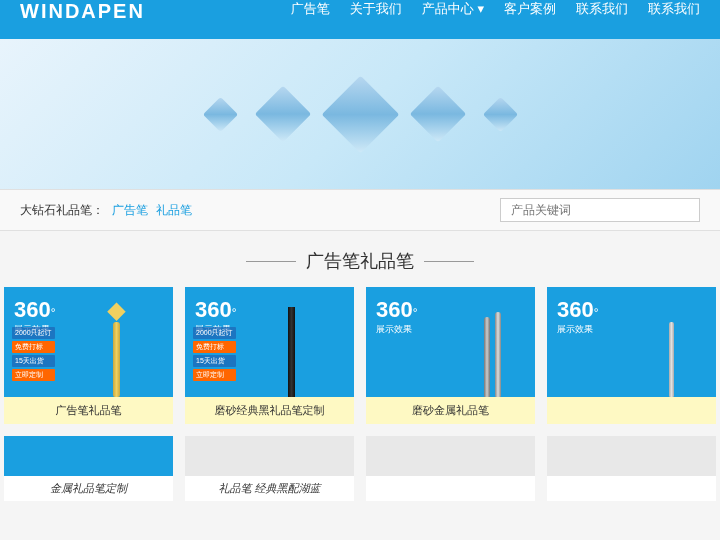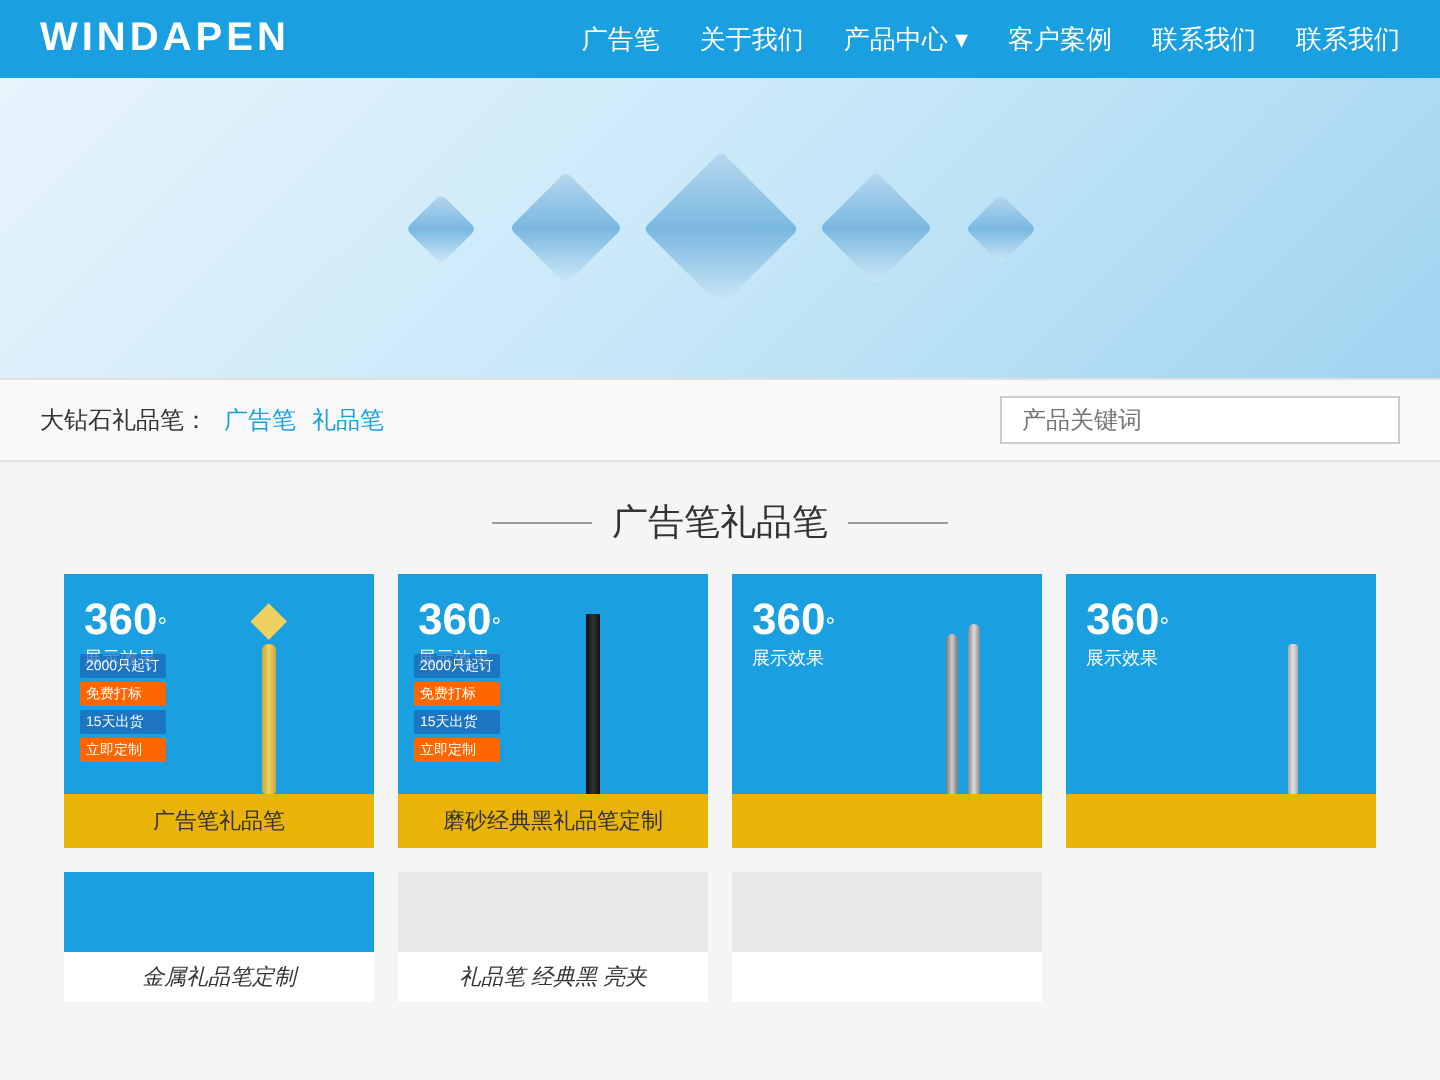--- a/index.html
+++ b/index.html
@@ -3,21 +3,20 @@
   <meta charset="utf-8">
   <style>
     * { margin: 0; padding: 0; box-sizing: border-box; }
     body { font-family: Arial, sans-serif; font-size: 12px; background: #f5f5f5; width: 720px; }
 
     
     .header {
       background: #1a9fe0;
       height: 39px;
       display: flex;
-      align-items: center;
       justify-content: space-between;
       padding: 0 20px;
     }
     .logo {
       color: white;
       font-size: 20px;
       font-weight: bold;
       letter-spacing: 2px;
     }
     .nav {
@@ -116,31 +115,31 @@
     .title-line {
       display: inline-block;
       width: 50px;
       height: 1px;
       background: #999;
       vertical-align: middle;
     }
 
     
     .products-section {
-      padding: 0 32px 20px;
+      padding: 0 4px 20px;
       background: #f5f5f5;
     }
     .products-grid {
       display: grid;
       grid-template-columns: repeat(4, 1fr);
       gap: 12px;
       margin-bottom: 12px;
     }
     .product-card {
-      background: #eab308;
+      background: #fef9c3;
       cursor: pointer;
       overflow: hidden;
     }
     .product-img {
       width: 100%;
       height: 110px;
       background: #1a9fe0;
       display: flex;
       align-items: center;
       justify-content: center;
@@ -322,20 +321,21 @@
             </div>
             <span style="color:white;font-size:9px;display:block;">展示效果</span>
           </div>
 
           <div style="position:absolute;right:20%;bottom:0;display:flex;gap:5px;align-items:flex-end;">
             <div style="width:6px;height:80px;background:linear-gradient(to right,#777,#ccc,#777);border-radius:3px 3px 1px 1px;"></div>
             <div style="width:6px;height:85px;background:linear-gradient(to right,#888,#ddd,#888);border-radius:3px 3px 1px 1px;"></div>
           </div>
         </div>
       </div>
+      <div class="product-name">磨砂金属礼品笔</div>
     </div>
 
     <div class="product-card">
       <div class="product-img">
         <div class="product-img-inner">
           <div class="badge-360">
             <div style="display:flex;align-items:baseline;">
               <span style="color:white;font-size:22px;font-weight:bold;">360</span>
               <span style="color:white;font-size:12px;">°</span>
             </div>
@@ -351,24 +351,27 @@
 
   </div>
 
   <div class="products-grid-2">
 
     <div class="product-card-sm">
       <div style="width:100%;height:40px;background:#1a9fe0;"></div>
       <div class="product-name-sm">金属礼品笔定制</div>
     </div>
 
-
     <div class="product-card-sm">
       <div style="width:100%;height:40px;background:#e8e8e8;"></div>
-      <div class="product-name-sm">礼品笔 经典黑 亮夹</div>
+      <div class="product-name-sm">礼品笔 经典黑配湖蓝</div>
+    </div>
+
+    <div class="product-card-sm">
+      <div style="width:100%;height:40px;background:#e8e8e8;"></div>
     </div>
 
     <div class="product-card-sm">
       <div style="width:100%;height:40px;background:#e8e8e8;"></div>
       <div class="product-name-sm"></div>
     </div>
 
   </div>
 
 </div>

